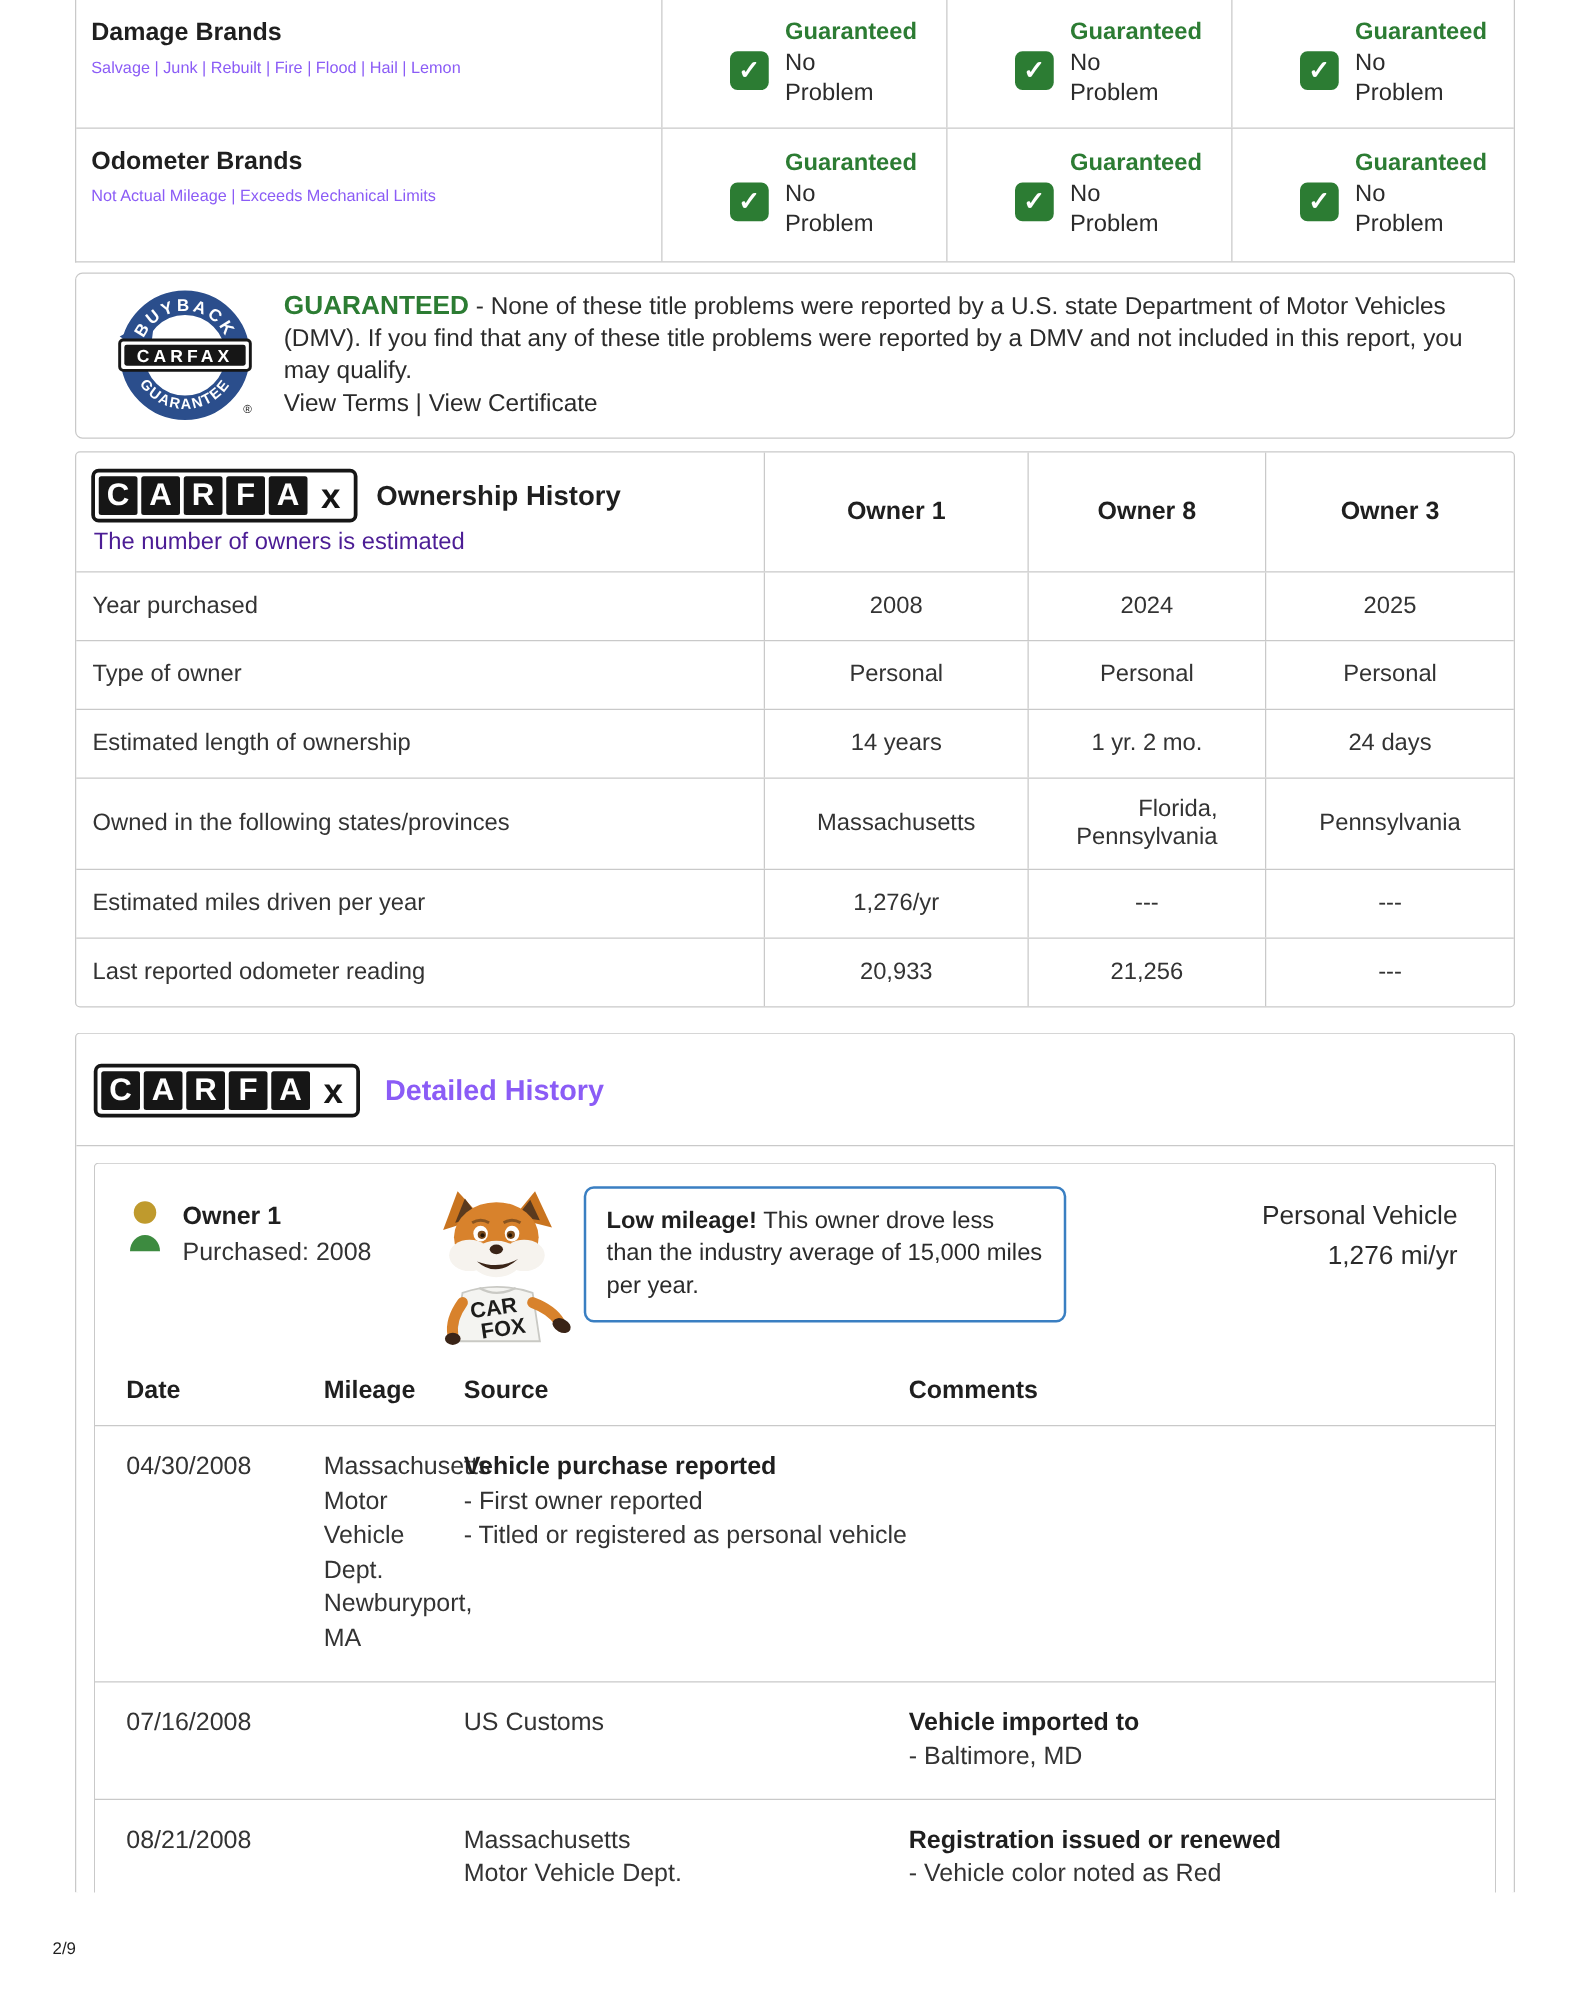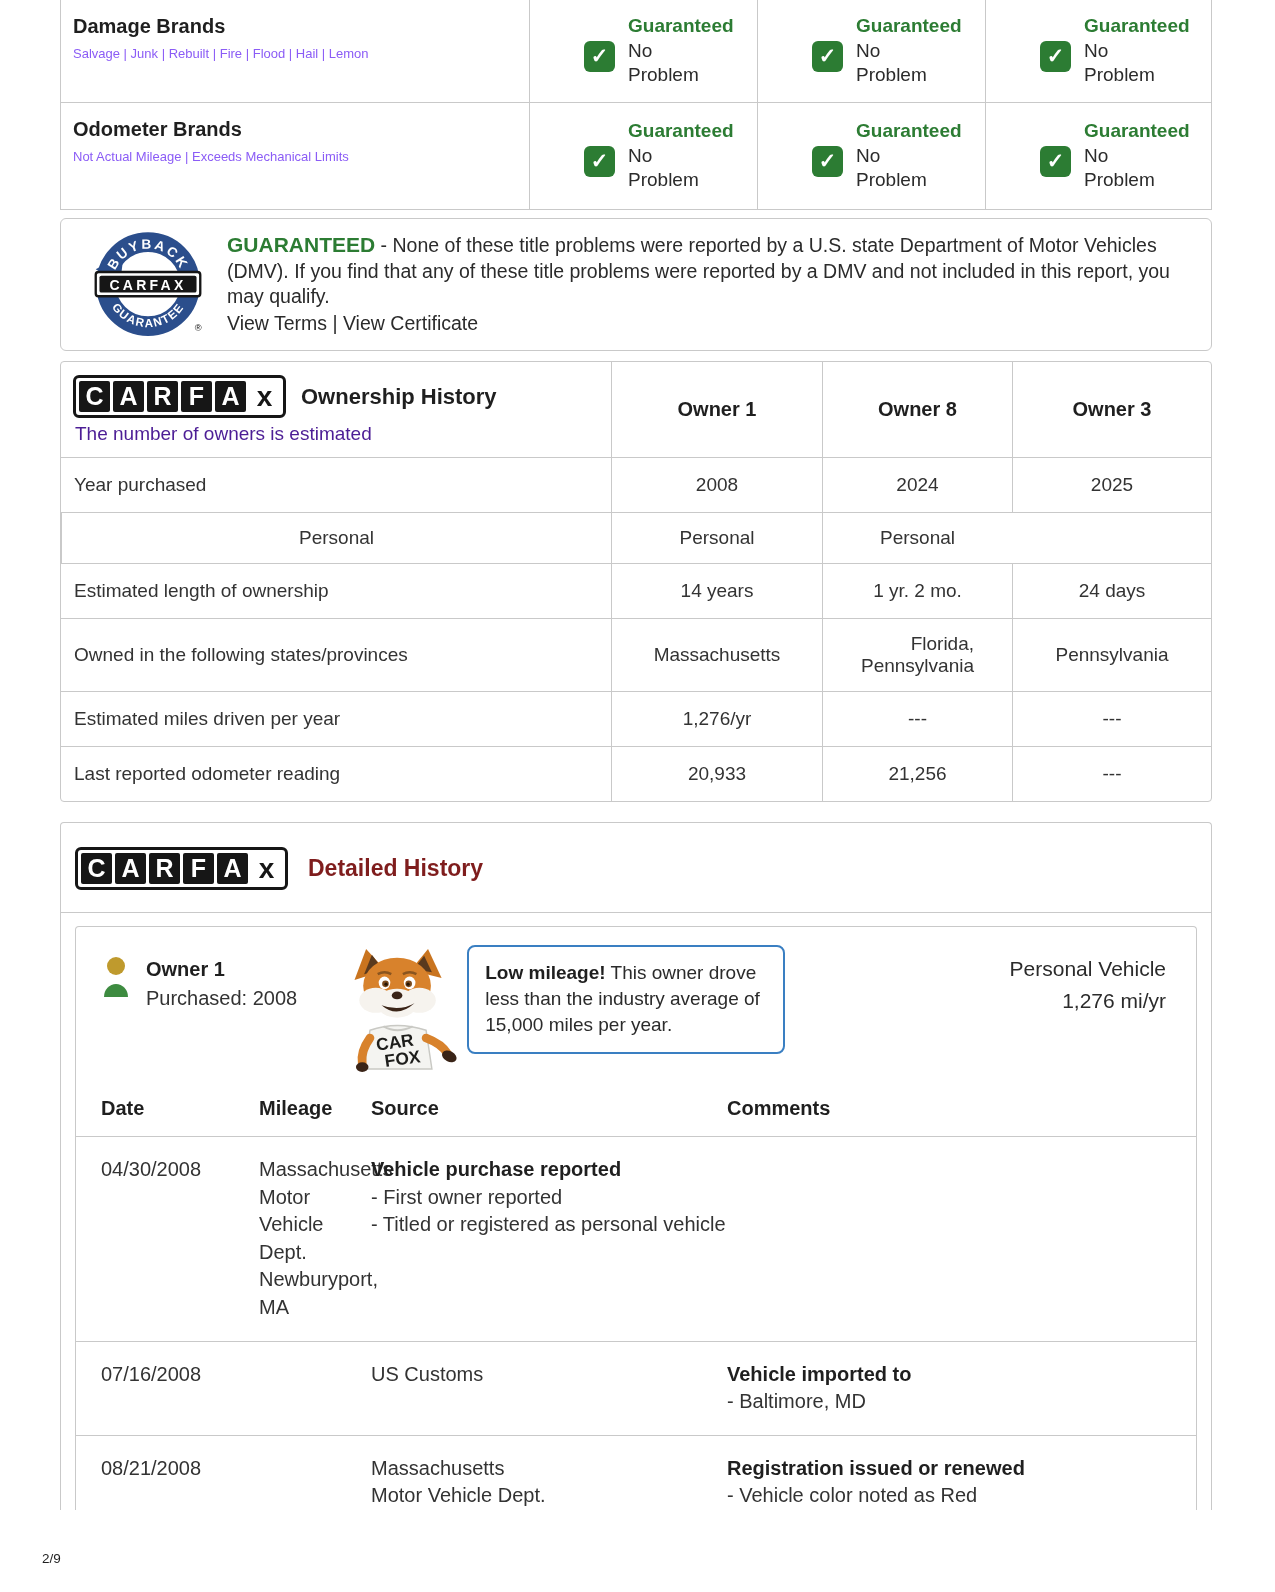--- a/index.html
+++ b/index.html
@@ -55,30 +55,30 @@
   .own-head-title-line { display:flex; align-items:center; gap:15px; }
   .own-title { font-size:22px; font-weight:bold; color:#1f1f1f; }
   .own-sub { font-size:19px; color:#4c1d95; margin-top:5px; margin-left:2px; }
   .own-col-head { display:flex; align-items:center; justify-content:center; font-weight:bold; font-size:20px; color:#1f1f1f; border-left:1px solid #c9c9c9; }
   .own-label { padding:16px 10px 16px 13px; font-size:19px; display:flex; align-items:center; }
   .own-val { border-left:1px solid #c9c9c9; display:flex; align-items:center; justify-content:center; font-size:19px; text-align:right; white-space:pre-line; padding:14px 6px; }
 
   
   .det-box { margin-top:20px; border:1px solid #c9c9c9; border-bottom:none; border-radius:4px 4px 0 0; height:688px; overflow:hidden; }
   .det-header { padding:24px 14px 22px; border-bottom:1px solid #c9c9c9; display:flex; align-items:center; gap:20px; }
-  .det-title { font-size:23px; font-weight:bold; color:#7f1d1d; }
+  .det-title { font-size:23px; font-weight:bold; color:#8b5cf6; }
   .owner-box { margin:13px 14px 0; border:1px solid #c9c9c9; border-bottom:none; border-radius:4px 4px 0 0; }
   .owner-head { display:flex; align-items:flex-start; padding:14px 24px 0 24px; min-height:128px; }
   .person-block { display:flex; gap:14px; margin-top:14px; }
   .person-icon { width:32px; height:48px; flex:none; }
   .owner-name { font-size:20px; font-weight:bold; color:#1f1f1f; line-height:1.4; }
   .owner-purchased { font-size:20px; color:#333; line-height:1.5; }
   .fox { width:120px; height:132px; flex:none; margin-left:42px; margin-top:2px; }
   .callout {
-    margin-left:8px; width:318px; border:2px solid #3a7fc2; border-radius:8px;
+    margin-left:8px; width:386px; border:2px solid #3a7fc2; border-radius:8px;
     padding:13px 16px; font-size:19px; line-height:1.38; color:#2b2b2b; margin-top:4px;
   }
   .callout b { color:#1f1f1f; }
   .veh-block { margin-left:auto; text-align:right; font-size:21px; color:#2b2b2b; margin-top:12px; line-height:1.5; padding-right:6px; }
   .hist-head {
     display:grid; grid-template-columns:158px 112px 356px auto;
     padding:18px 0 16px 25px; font-weight:bold; font-size:20px; color:#1f1f1f;
     border-bottom:1px solid #c9c9c9; margin-top:4px;
   }
   .hist-row {
@@ -206,20 +206,21 @@
         <div class="own-col-head">Owner 3</div>
       </div>
 
       <div class="own-row">
         <div class="own-label">Year purchased</div>
         <div class="own-val">2008</div>
         <div class="own-val">2024</div>
         <div class="own-val">2025</div>
       </div>
       <div class="own-row">
+        <div class="own-label">Type of owner</div>
         <div class="own-val">Personal</div>
         <div class="own-val">Personal</div>
         <div class="own-val">Personal</div>
       </div>
       <div class="own-row">
         <div class="own-label">Estimated length of ownership</div>
         <div class="own-val">14 years</div>
         <div class="own-val">1 yr. 2 mo.</div>
         <div class="own-val">24 days</div>
       </div>

